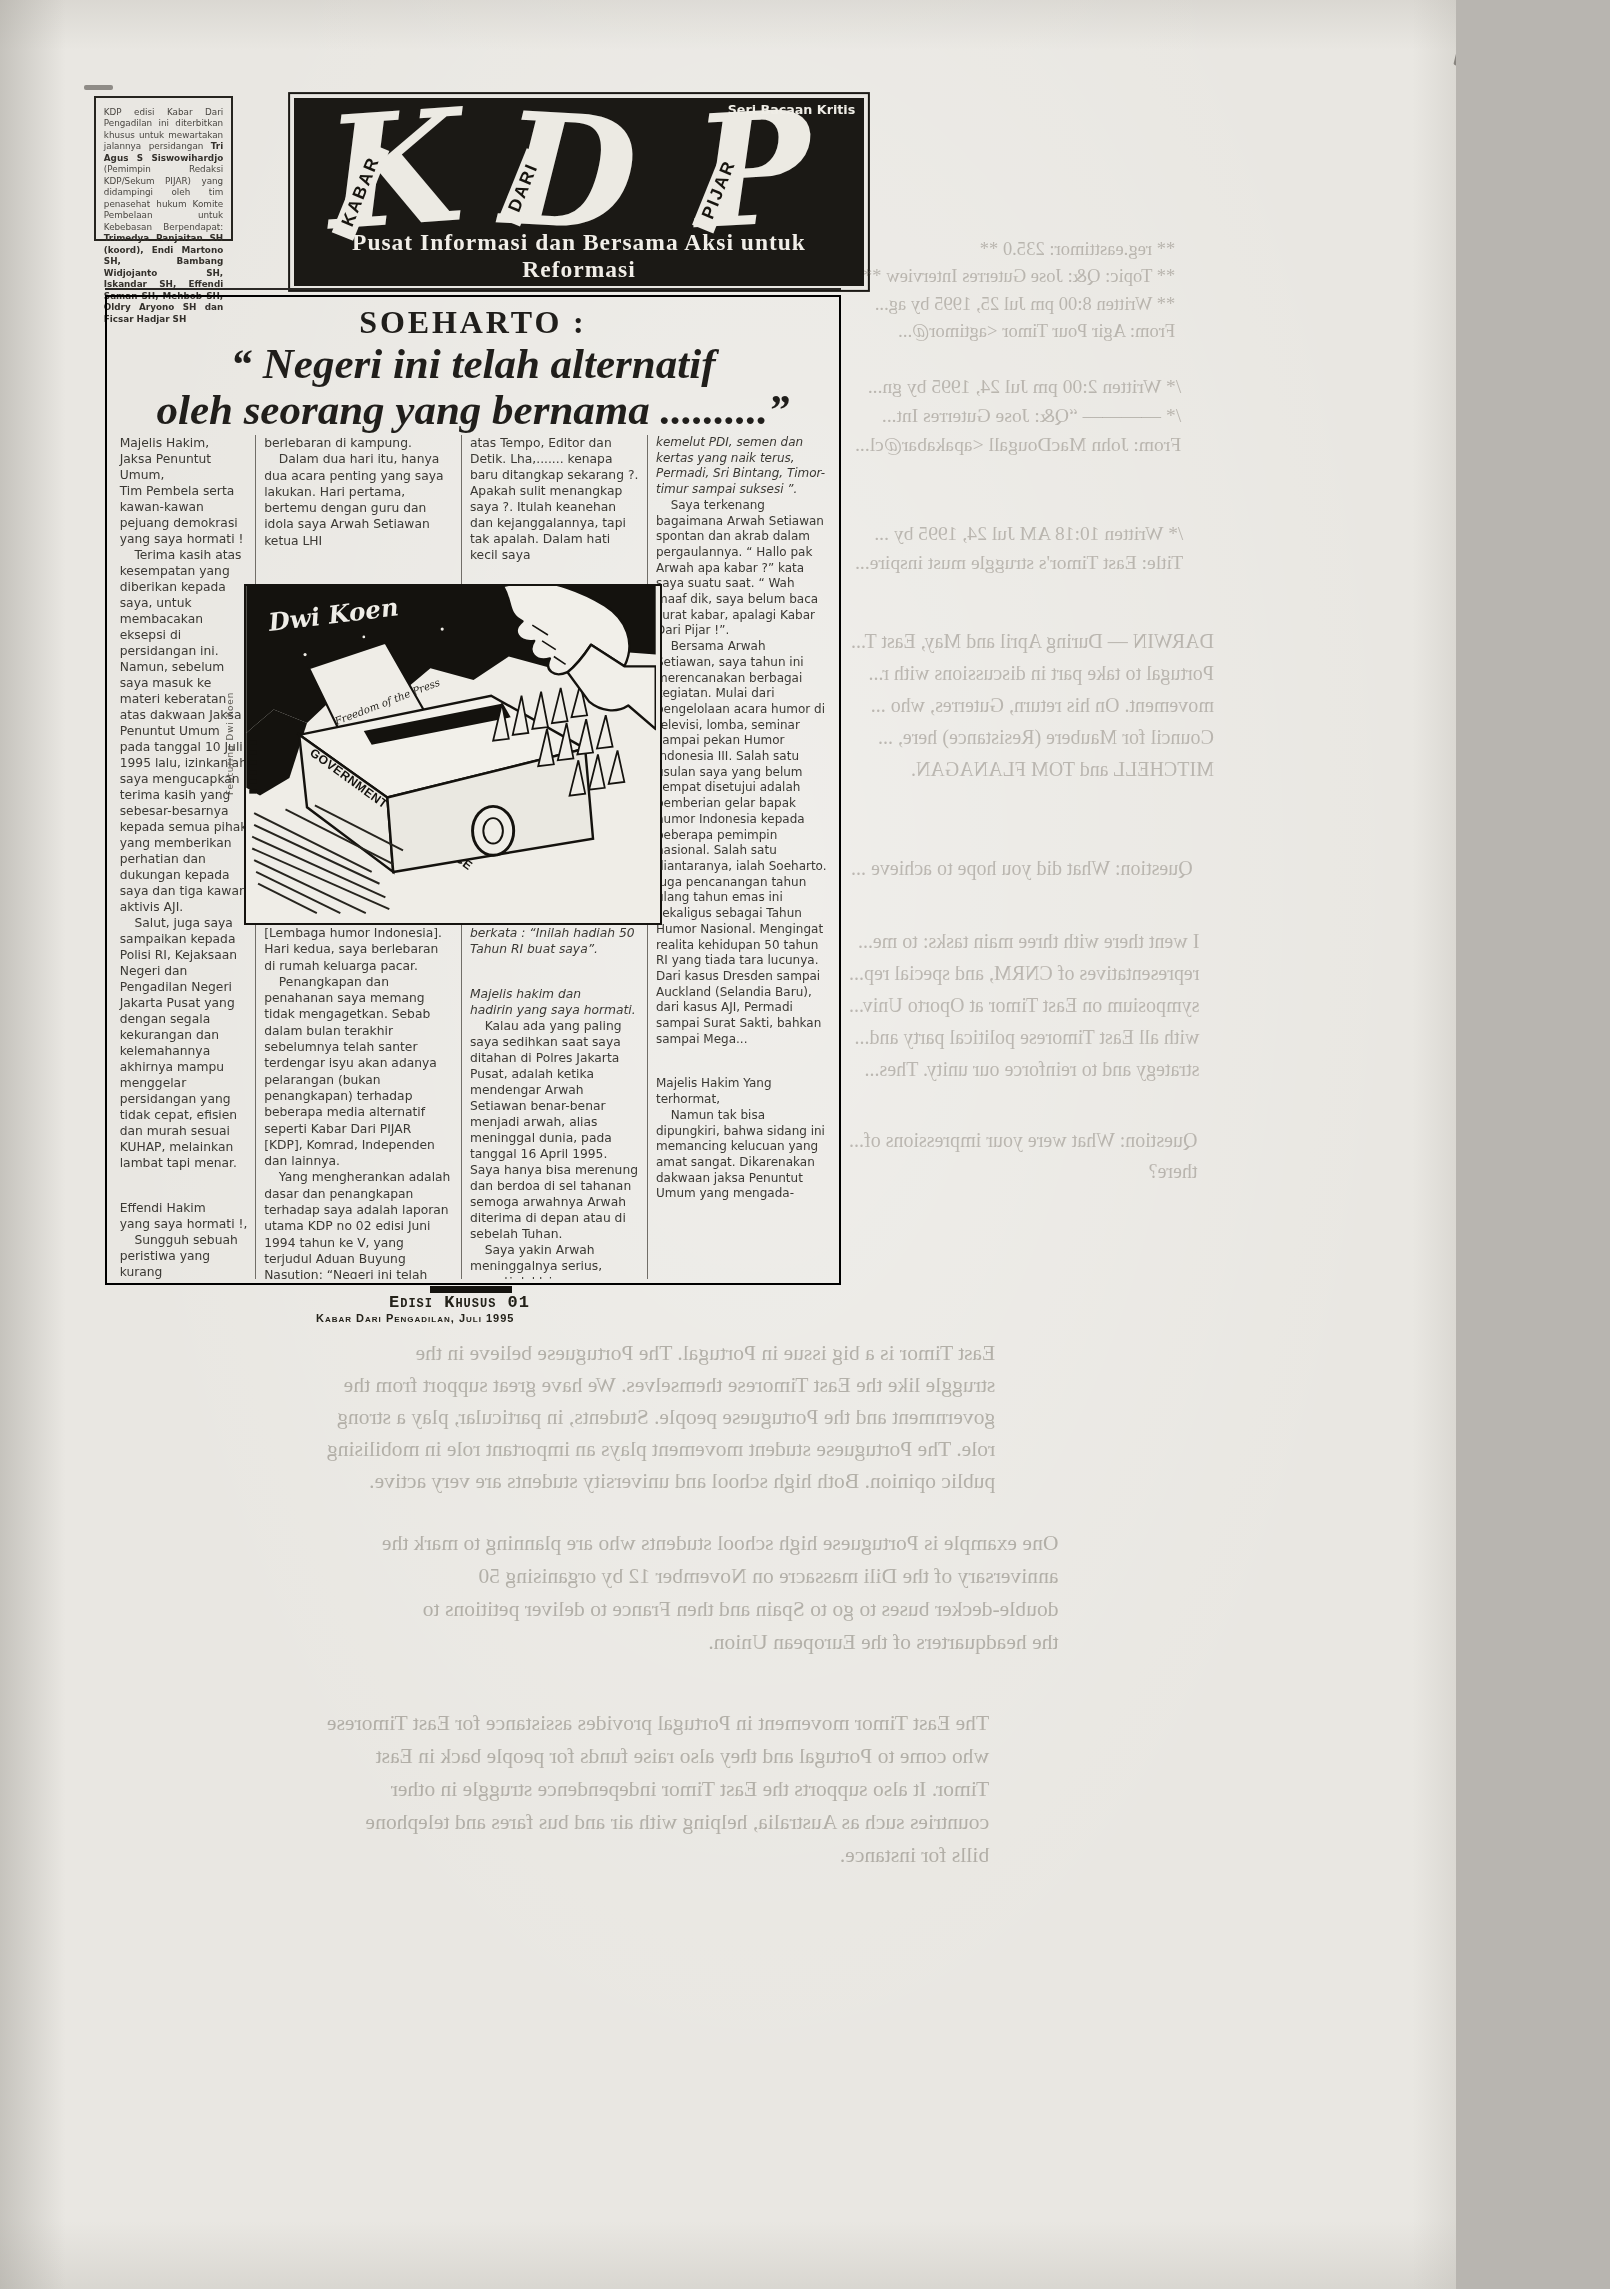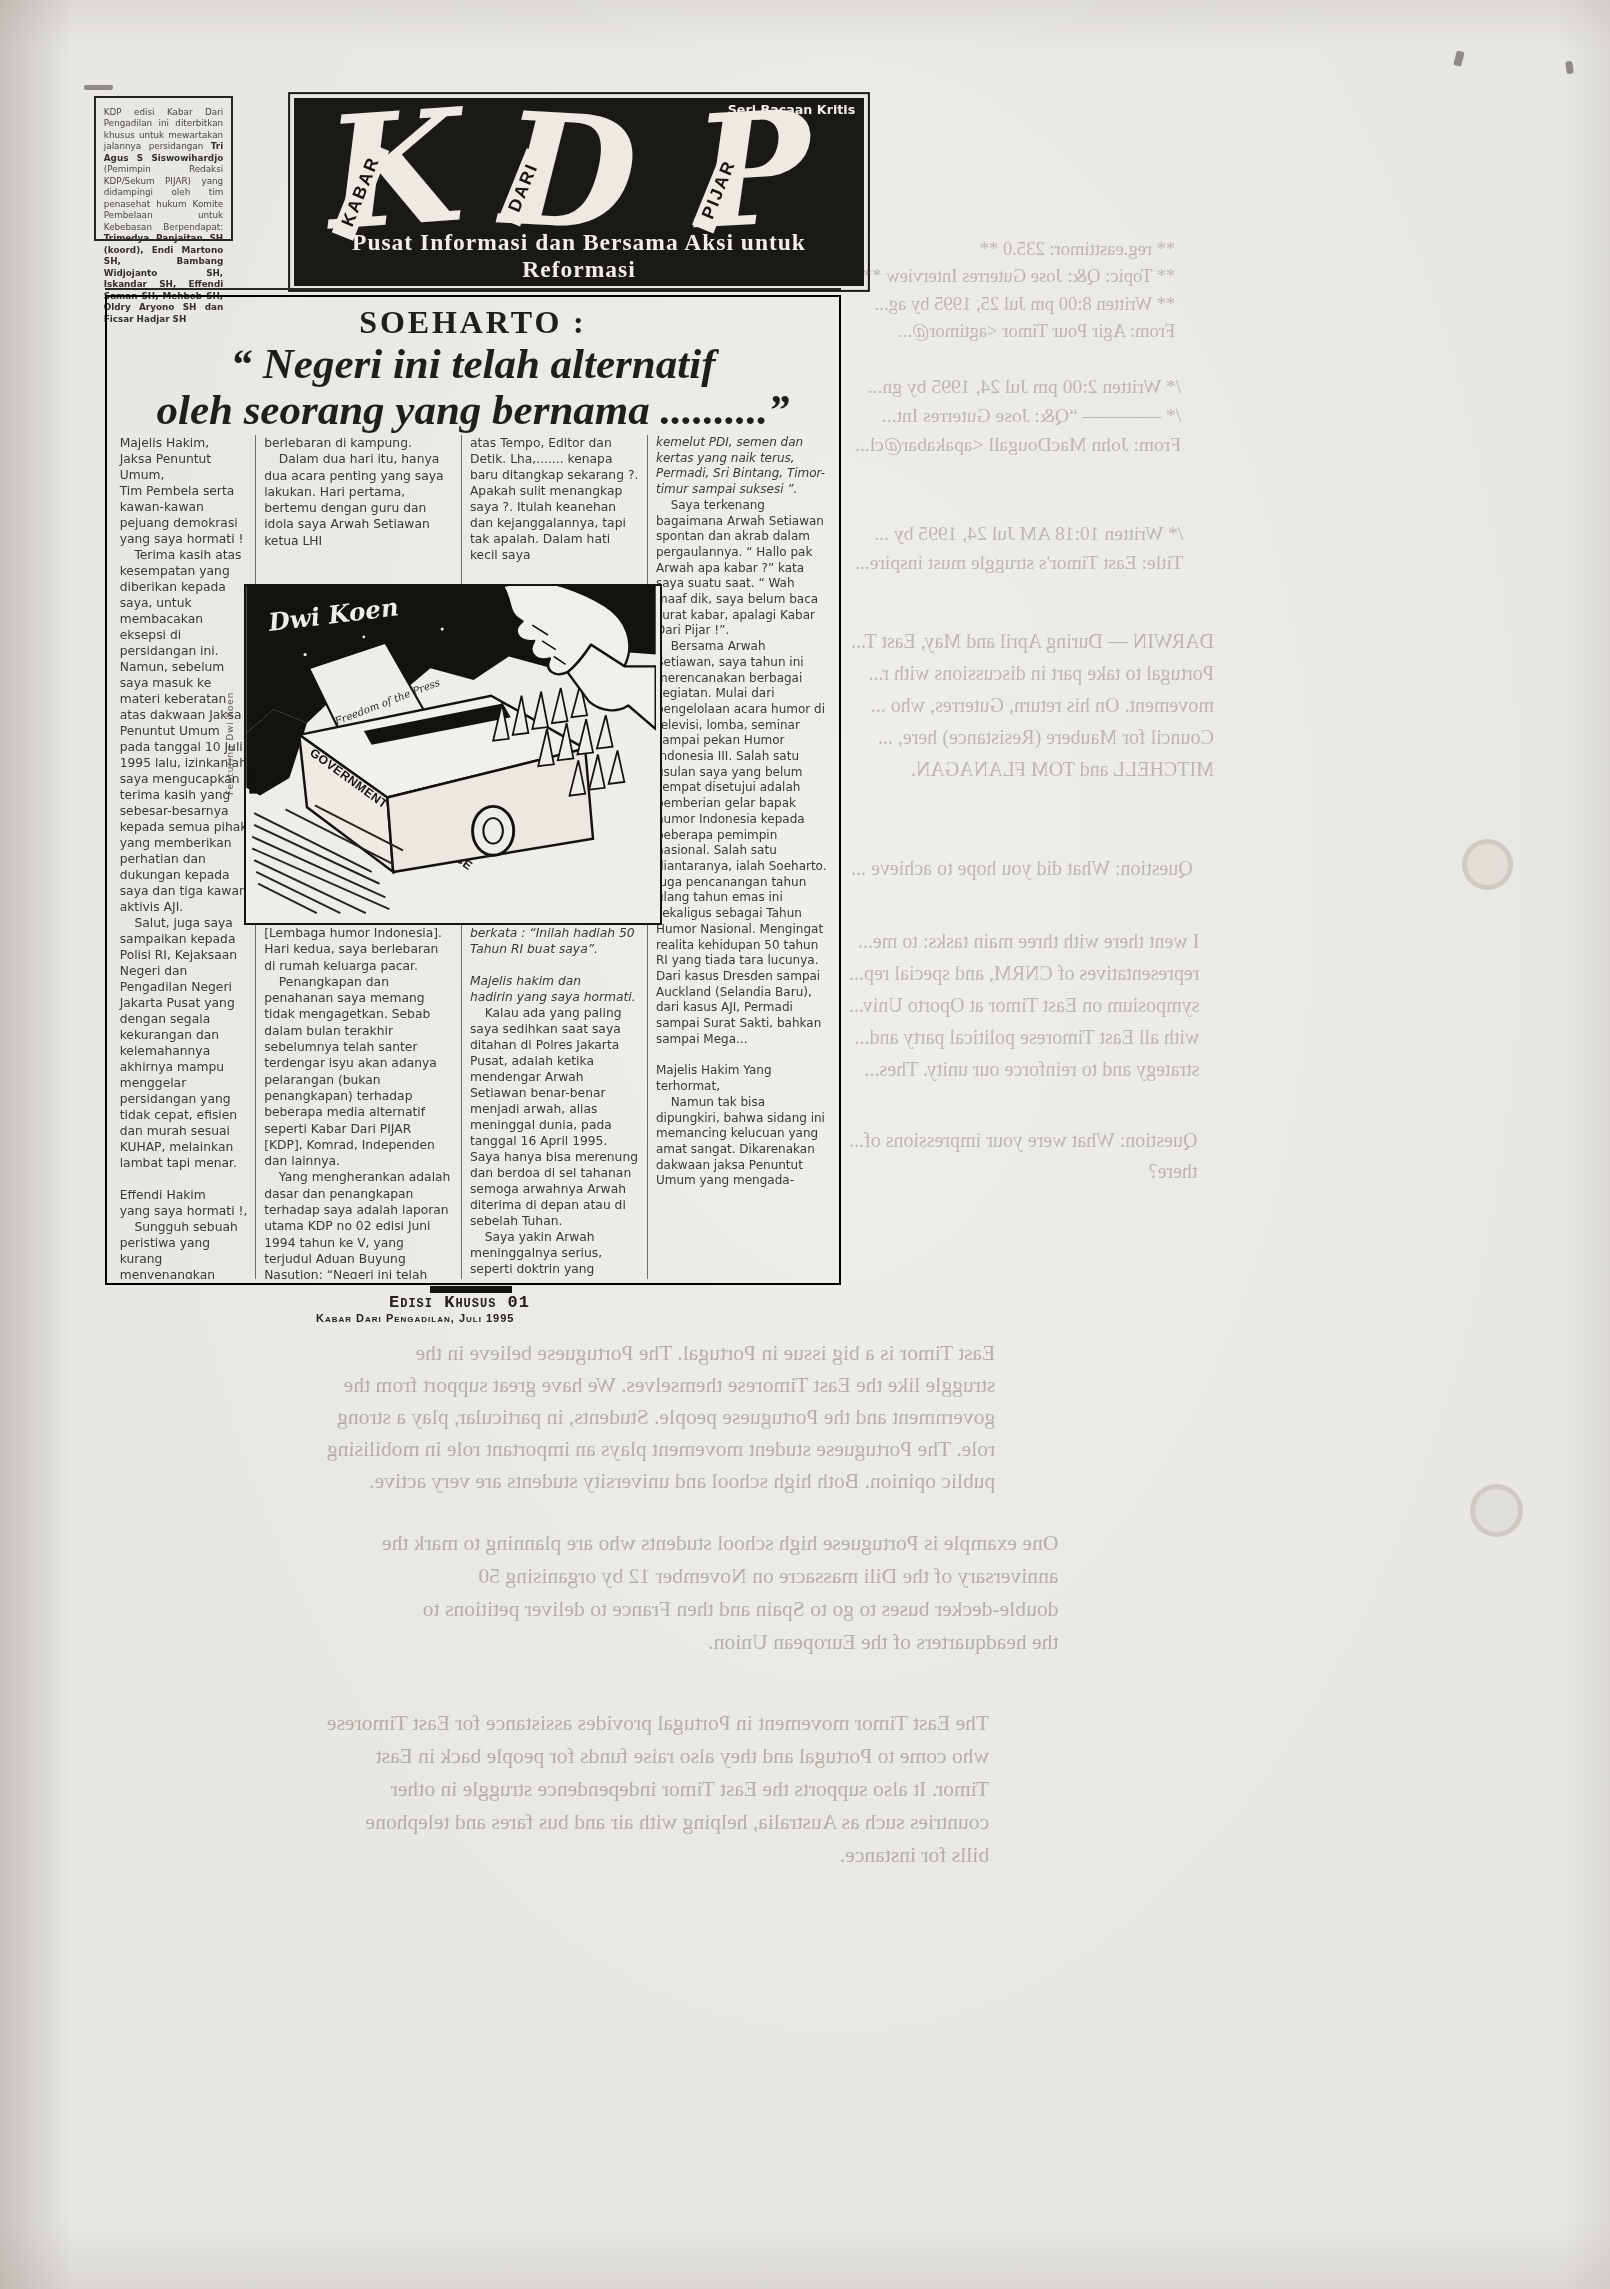--- a/index.html
+++ b/index.html
@@ -1,17 +1,17 @@
 <!DOCTYPE html>
 <html><head>
 <meta charset="utf-8">
 <style>
   html,body{margin:0;padding:0;background:#b8b5b0;}
-  .page{position:relative;width:1610px;height:2290px;background:#e9e7e2;overflow:hidden;
-        font-family:"DejaVu Sans",sans-serif;}
+  .page{position:relative;width:1444px;height:2290px;background:#e9e7e2;overflow:hidden;
+        font-family:"DejaVu Sans",sans-serif;padding-left:12px;}
   .scan-tone{position:absolute;inset:0;pointer-events:none;
     background:
       radial-gradient(ellipse at 52% 38%, rgba(255,255,255,.30), rgba(255,255,255,0) 62%),
       linear-gradient(90deg, rgba(168,165,158,.55) 0, rgba(168,165,158,0) 4.5%),
       linear-gradient(270deg, rgba(185,182,175,.30) 0, rgba(185,182,175,0) 3%),
       linear-gradient(180deg, rgba(196,193,186,.40) 0, rgba(196,193,186,0) 2.2%),
       linear-gradient(0deg, rgba(186,183,176,.35) 0, rgba(186,183,176,0) 3%);}
   
   .masthead{position:absolute;left:94px;top:96px;width:139px;height:145px;
     border:2px solid #26241f;padding:8.8px 7.8px;box-sizing:border-box;
@@ -43,21 +43,21 @@
       font-size:43px;line-height:46px;}
   .cols{position:absolute;left:4.9px;right:2.9px;top:138px;bottom:3.9px;display:flex;overflow:hidden;color:#3b3934;}
   .col{box-sizing:border-box;padding:0 7.8px;overflow:hidden;}
   .col + .col{border-left:1px solid #716e68;}
   .c1{width:145px;font-size:12.3px;line-height:16px;}
   .c2{width:208px;font-size:12.3px;line-height:16.3px;}
   .c3{width:188px;font-size:12.3px;line-height:16px;}
   .c4{width:191px;font-size:12px;line-height:15.7px;}
   .col p{margin:0;text-indent:14.7px;}
   .col p.ln{text-indent:0;}
-  .col p.hd{text-indent:0;margin-top:16px;}
+  .col p.hd{text-indent:0;margin-top:29px;}
   .col p.it,.col p.ln.it,.col p.hd.it{font-style:italic;}
   .chunk-top{height:147px;overflow:hidden;}
   .spacer{height:343px;}
   
   .cartoon{position:absolute;left:137px;top:287px;width:414px;height:337px;
     background:#efede7;border:2px solid #15130f;z-index:2;}
   .cartoon svg{display:block;}
   .cartoon-credit{position:absolute;left:118px;top:498px;transform:rotate(-90deg);
     transform-origin:left top;font-size:8.8px;letter-spacing:1px;color:#5a5751;z-index:3;}
   

